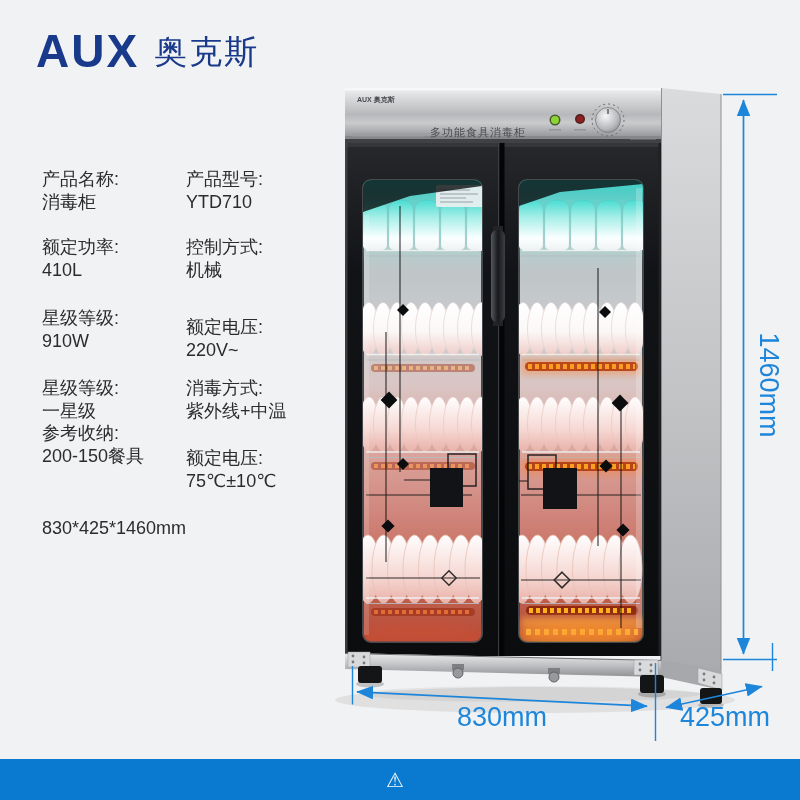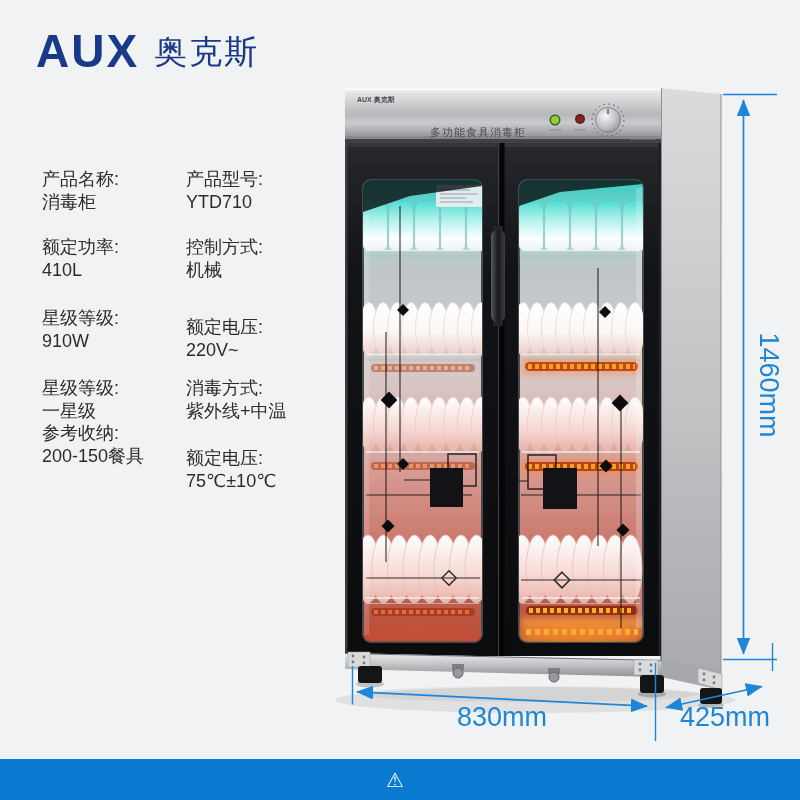--- a/index.html
+++ b/index.html
@@ -66,20 +66,21 @@
       </div>
     <div class="spec" style="left:42px;top:422px">
         <span class="lab">参考收纳:</span>
         <span class="val">200-150餐具</span>
       </div>
     <div class="spec" style="left:186px;top:447px">
         <span class="lab">额定电压:</span>
         <span class="val">75℃±10℃</span>
       </div>
     <div class="spec" style="left:42px;top:517px">
+        <span class="val">830*425*1460mm</span>
       </div>
   </div>
 
   <svg class="scene" viewBox="0 0 800 800">
     <defs>
       <linearGradient id="steelTop" x1="0" y1="0" x2="0" y2="1">
         <stop offset="0" stop-color="#eef0f1"></stop>
           <stop offset=".18" stop-color="#d9dbdc"></stop>
         <stop offset=".5" stop-color="#b6b8bb"></stop>
           <stop offset=".66" stop-color="#c9cbcd"></stop>

